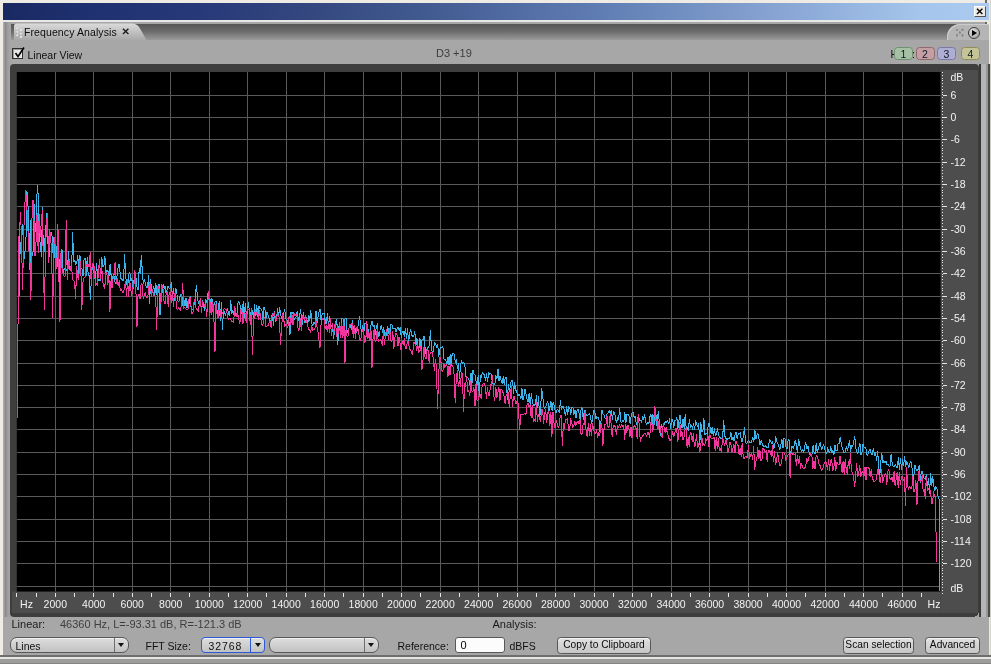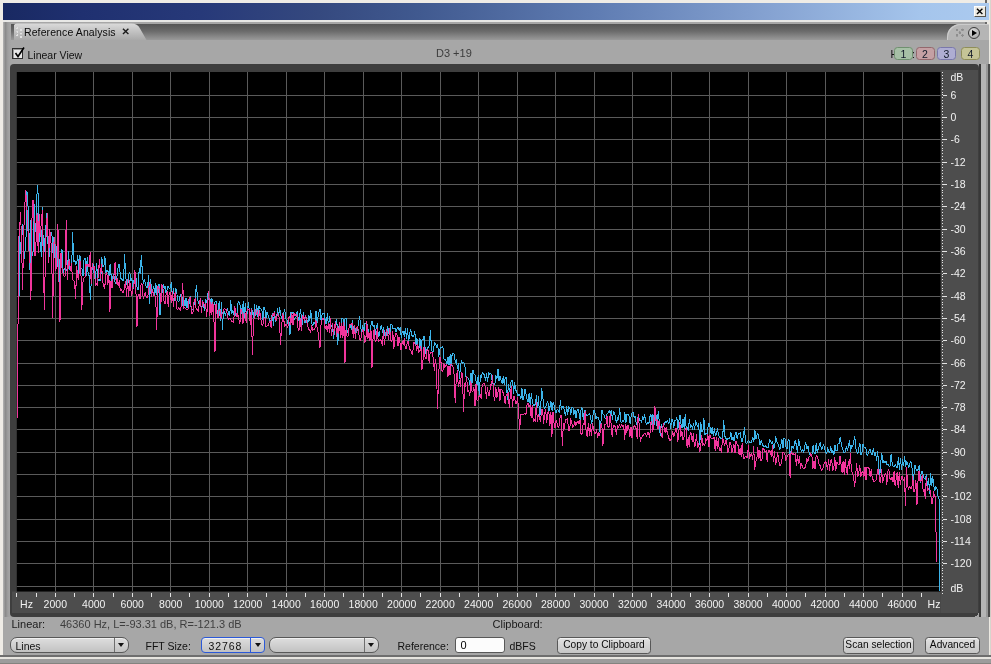--- a/index.html
+++ b/index.html
@@ -70,21 +70,21 @@
 <body>
 <div class="abs" id="winborder"></div>
 <div class="abs" id="winright"></div>
 <div class="abs" id="titlebar"></div>
 <div class="abs" id="closebtn">✕</div>
 <div class="abs" id="tabbar"></div>
 <div class="abs" id="tabbar-rt"></div>
 <div class="abs" id="toolrow"></div>
 <div class="abs" id="tab">
     <div class="grip"></div>
-    <div class="txt">Reference Analysis</div>
+    <div class="txt">Frequency Analysis</div>
     <div class="x">✕</div>
   </div>
 <div class="abs" id="pmenu-dots"></div>
 <div class="abs" id="pmenu-btn"></div>
 <div class="abs" id="leftshade"></div>
 <div class="abs cb">
     <svg width="14" height="14" viewBox="0 0 14 14">
       <path d="M2.5 7 L5 10.5 L11 1.5" stroke="#000" stroke-width="1.6" fill="none"></path>
     </svg>
   </div>
@@ -157,21 +157,21 @@
 <g transform="translate(-10,-64)">
       <path d="M18.8 320.0L19.6 232.6L20.6 254.3L21.7 230.8L22.7 224.3L23.8 260.5L24.8 251.9L25.8 248.1L26.9 190.9L27.9 203.0L29.0 232.4L30.0 270.1L31.0 220.5L32.1 256.1L33.1 251.1L34.2 204.3L35.2 232.1L36.2 221.2L37.3 184.8L38.3 196.0L39.4 239.7L40.4 243.4L41.4 257.3L42.5 207.0L43.5 261.2L44.6 241.5L45.6 233.6L46.6 212.7L47.7 235.9L48.7 262.9L49.8 240.7L50.8 236.0L51.8 232.0L52.9 252.8L53.9 237.3L55.0 257.8L56.0 246.1L57.0 266.9L58.1 248.9L59.1 259.6L60.2 295.0L61.2 249.7L62.2 250.8L63.3 275.4L64.3 268.3L65.4 269.3L66.4 269.6L67.4 272.3L68.5 251.1L69.5 269.4L70.6 270.6L71.6 270.8L72.6 232.0L73.7 262.4L74.7 260.0L75.8 264.4L76.8 263.0L77.8 254.8L78.9 275.3L79.9 254.8L81.0 268.3L82.0 268.8L83.0 276.3L84.1 259.0L85.1 257.6L86.2 276.4L87.2 257.5L88.2 275.7L89.3 275.6L90.3 300.0L91.4 278.9L92.4 264.2L93.4 264.1L94.5 279.1L95.5 277.4L96.6 263.3L97.6 277.7L98.6 281.3L99.7 279.0L100.7 280.6L101.8 257.4L102.8 266.7L103.8 266.9L104.9 256.0L105.9 272.5L107.0 270.4L108.0 271.3L109.0 276.3L110.1 264.3L111.1 275.4L112.2 282.4L113.2 274.3L114.2 276.2L115.3 283.5L116.3 281.1L117.4 273.5L118.4 265.0L119.4 264.5L120.5 278.5L121.5 278.7L122.6 280.5L123.6 280.2L124.6 254.0L125.7 277.0L126.7 284.5L127.8 285.5L128.8 274.2L129.8 272.1L130.9 281.2L131.9 278.6L133.0 288.7L134.0 280.5L135.0 281.6L136.1 277.8L137.1 288.0L138.2 289.7L139.2 268.1L140.2 274.2L141.3 255.0L142.3 271.3L143.4 284.1L144.4 278.7L145.4 283.8L146.5 287.8L147.5 288.0L148.6 275.5L149.6 304.1L150.6 278.8L151.7 291.8L152.7 290.1L153.8 286.1L154.8 295.4L155.8 282.8L156.9 294.8L157.9 293.5L159.0 283.8L160.0 315.0L161.0 292.8L162.1 293.0L163.1 284.1L164.2 288.7L165.2 285.7L166.2 294.4L167.3 288.3L168.3 285.7L169.4 288.9L170.4 287.4L171.4 282.0L172.5 300.1L173.5 288.3L174.6 300.5L175.6 288.0L176.6 290.9L177.7 300.5L178.7 302.1L179.8 297.0L180.8 294.5L181.8 295.7L182.9 305.6L183.9 299.9L185.0 306.4L186.0 297.9L187.0 307.8L188.1 300.3L189.1 303.7L190.2 295.8L191.2 309.4L192.2 310.1L193.3 308.5L194.3 304.1L195.4 296.0L196.4 285.3L197.4 296.7L198.5 304.0L199.5 303.9L200.6 304.3L201.6 310.9L202.6 299.8L203.7 305.9L204.7 311.1L205.8 298.8L206.8 302.8L207.8 293.1L208.9 300.0L209.9 298.1L211.0 308.6L212.0 298.4L213.0 308.7L214.1 304.1L215.1 301.5L216.2 301.1L217.2 314.0L218.2 309.5L219.3 301.3L220.3 321.4L221.4 302.4L222.4 329.6L223.4 312.3L224.5 311.8L225.5 315.9L226.6 309.4L227.6 307.8L228.6 314.8L229.7 315.6L230.7 300.0L231.8 314.0L232.8 309.8L233.8 315.3L234.9 312.5L235.9 315.5L237.0 313.1L238.0 303.3L239.0 301.6L240.1 305.0L241.1 308.9L242.2 314.6L243.2 301.2L244.2 318.1L245.3 303.4L246.3 315.5L247.4 313.4L248.4 302.1L249.4 312.4L250.5 315.8L251.5 308.0L252.6 312.9L253.6 317.5L254.6 304.4L255.7 315.5L256.7 304.9L257.8 317.4L258.8 305.7L259.8 309.1L260.9 308.8L261.9 309.7L263.0 320.4L264.0 307.2L265.0 309.9L266.1 318.4L267.1 311.7L268.2 315.4L269.2 319.0L270.2 322.0L271.3 320.1L272.3 312.6L273.4 326.0L274.4 311.2L275.4 321.7L276.5 320.2L277.5 308.4L278.6 316.7L279.6 307.0L280.6 315.4L281.7 317.0L282.7 322.3L283.8 312.3L284.8 309.6L285.8 318.8L286.9 319.6L287.9 323.7L289.0 321.9L290.0 335.0L291.0 312.4L292.1 313.4L293.1 311.8L294.2 320.1L295.2 317.8L296.2 316.9L297.3 311.0L298.3 319.9L299.4 320.5L300.4 309.0L301.4 316.9L302.5 325.0L303.5 312.4L304.6 322.5L305.6 322.8L306.6 316.7L307.7 325.2L308.7 314.6L309.8 320.6L310.8 310.1L311.8 323.2L312.9 325.7L313.9 322.0L315.0 324.1L316.0 311.1L317.0 323.5L318.1 316.0L319.1 312.0L320.2 309.0L321.2 322.0L322.2 313.1L323.3 314.1L324.3 312.9L325.4 323.0L326.4 324.1L327.4 312.6L328.5 328.1L329.5 316.3L330.6 324.4L331.6 326.7L332.6 328.0L333.7 339.1L334.7 325.7L335.8 321.3L336.8 319.1L337.8 344.9L338.9 325.9L339.9 329.8L341.0 330.4L342.0 317.8L343.0 318.6L344.1 327.8L345.1 318.3L346.2 318.1L347.2 332.3L348.2 333.5L349.3 326.3L350.3 324.3L351.4 330.3L352.4 319.6L353.4 330.8L354.5 324.7L355.5 330.4L356.6 332.6L357.6 328.6L358.6 322.9L359.7 316.0L360.7 327.4L361.8 333.2L362.8 325.1L363.8 332.4L364.9 323.4L365.9 323.5L367.0 324.4L368.0 328.8L369.0 335.9L370.1 333.4L371.1 323.9L372.2 321.0L373.2 327.2L374.2 324.7L375.3 334.8L376.3 326.8L377.4 323.6L378.4 336.8L379.4 335.9L380.5 326.3L381.5 325.6L382.6 333.4L383.6 326.6L384.6 335.1L385.7 337.7L386.7 333.4L387.8 326.3L388.8 334.0L389.8 334.9L390.9 323.9L391.9 324.3L393.0 329.2L394.0 328.0L395.0 328.3L396.1 331.9L397.1 328.4L398.2 326.9L399.2 331.2L400.2 327.3L401.3 337.9L402.3 331.1L403.4 330.9L404.4 337.1L405.4 328.1L406.5 338.7L407.5 328.4L408.6 341.7L409.6 334.8L410.6 328.8L411.7 334.8L412.7 337.0L413.8 335.6L414.8 331.2L415.8 346.2L416.9 337.6L417.9 346.9L419.0 348.2L420.0 338.4L421.0 348.8L422.1 338.9L423.1 339.5L424.2 335.6L425.2 349.1L426.2 354.9L427.3 347.0L428.3 347.5L429.4 344.9L430.4 330.0L431.4 346.9L432.5 354.4L433.5 349.5L434.6 342.5L435.6 343.2L436.6 347.5L437.7 344.2L438.7 356.9L439.8 350.0L440.8 347.0L441.8 347.8L442.9 346.4L443.9 358.8L445.0 359.5L446.0 361.1L447.0 363.9L448.1 356.8L449.1 365.3L450.2 353.6L451.2 366.1L452.2 353.3L453.3 353.2L454.3 354.8L455.4 363.4L456.4 359.3L457.4 369.0L458.5 362.8L459.5 378.6L460.6 365.1L461.6 360.3L462.6 363.9L463.7 362.2L464.7 363.7L465.8 376.6L466.8 376.8L467.8 377.4L468.9 379.5L469.9 385.0L471.0 372.6L472.0 382.9L473.0 370.1L474.1 374.5L475.1 375.0L476.2 382.4L477.2 385.0L478.2 374.8L479.3 397.3L480.3 375.4L481.4 378.3L482.4 371.8L483.4 374.4L484.5 374.8L485.5 381.0L486.6 373.5L487.6 382.3L488.6 372.3L489.7 375.1L490.7 372.8L491.8 378.3L492.8 384.0L493.8 384.7L494.9 384.4L495.9 375.4L497.0 378.4L498.0 369.1L499.0 381.2L500.1 376.0L501.1 380.5L502.2 383.9L503.2 376.2L504.2 384.6L505.3 377.4L506.3 377.6L507.4 400.4L508.4 384.0L509.4 392.0L510.5 384.4L511.5 380.3L512.6 380.6L513.6 393.5L514.6 381.8L515.7 390.2L516.7 391.3L517.8 396.0L518.8 394.8L519.8 395.0L520.9 399.2L521.9 388.1L523.0 400.1L524.0 395.7L525.0 388.9L526.1 394.4L527.1 399.8L528.2 402.1L529.2 392.6L530.2 405.8L531.3 393.2L532.3 401.6L533.4 405.7L534.4 405.1L535.4 404.3L536.5 395.1L537.5 407.5L538.6 395.8L539.6 420.0L540.6 408.2L541.7 388.4L542.7 396.5L543.8 406.5L544.8 408.4L545.8 407.0L546.9 403.4L547.9 401.7L549.0 410.8L550.0 406.6L551.0 401.5L552.1 410.7L553.1 402.1L554.2 405.7L555.2 410.9L556.2 413.0L557.3 408.8L558.3 410.4L559.4 413.0L560.4 400.0L561.4 410.3L562.5 406.5L563.5 406.7L564.6 412.2L565.6 416.0L566.6 406.5L567.7 414.5L568.7 406.4L569.8 407.6L570.8 415.2L571.8 407.3L572.9 406.9L573.9 414.5L575.0 410.2L576.0 418.2L577.0 410.8L578.1 409.0L579.1 413.0L580.2 420.3L581.2 407.4L582.2 408.1L583.3 419.5L584.3 411.0L585.4 410.5L586.4 416.0L587.4 415.5L588.5 414.4L589.5 413.1L590.6 417.1L591.6 424.4L592.6 417.6L593.7 411.0L594.7 410.1L595.8 419.3L596.8 416.5L597.8 417.8L598.9 417.9L599.9 432.0L601.0 420.8L602.0 410.0L603.0 414.3L604.1 415.1L605.1 418.6L606.2 418.3L607.2 413.5L608.2 413.1L609.3 410.1L610.3 413.5L611.4 410.1L612.4 420.3L613.4 411.6L614.5 412.5L615.5 418.3L616.6 422.9L617.6 417.3L618.6 419.9L619.7 408.0L620.7 421.6L621.8 422.8L622.8 419.8L623.8 422.3L624.9 412.3L625.9 423.0L627.0 414.0L628.0 414.4L629.0 415.9L630.1 423.8L631.1 415.9L632.2 412.1L633.2 412.6L634.2 417.4L635.3 416.2L636.3 424.9L637.4 422.3L638.4 413.7L639.4 421.2L640.5 419.9L641.5 422.7L642.6 416.2L643.6 420.3L644.6 413.6L645.7 422.2L646.7 425.3L647.8 421.7L648.8 424.3L649.8 417.2L650.9 413.9L651.9 425.2L653.0 414.4L654.0 425.5L655.0 414.9L656.1 415.6L657.1 426.7L658.2 411.2L659.2 420.4L660.2 436.0L661.3 424.7L662.3 426.2L663.4 426.3L664.4 424.5L665.4 421.3L666.5 422.7L667.5 420.1L668.6 424.1L669.6 418.1L670.6 428.8L671.7 419.1L672.7 419.3L673.8 427.6L674.8 420.5L675.8 420.5L676.9 417.5L677.9 429.4L679.0 420.4L680.0 415.0L681.0 424.1L682.1 428.2L683.1 418.6L684.2 428.8L685.2 414.5L686.2 428.7L687.3 426.8L688.3 430.9L689.4 419.2L690.4 427.5L691.4 424.7L692.5 429.5L693.5 422.6L694.6 430.2L695.6 420.4L696.6 424.4L697.7 426.9L698.7 423.5L699.8 445.0L700.8 422.4L701.8 431.9L702.9 431.4L703.9 418.0L705.0 434.9L706.0 432.9L707.0 433.9L708.1 426.4L709.1 423.3L710.2 427.5L711.2 433.9L712.2 427.2L713.3 435.8L714.3 428.5L715.4 435.8L716.4 434.9L717.4 428.0L718.5 435.5L719.5 436.1L720.6 439.0L721.6 438.3L722.6 438.1L723.7 420.5L724.7 435.9L725.8 438.0L726.8 440.2L727.8 438.1L728.9 438.7L729.9 437.5L731.0 432.5L732.0 440.0L733.0 437.3L734.1 441.2L735.1 434.4L736.2 431.8L737.2 439.1L738.2 433.9L739.3 433.9L740.3 432.6L741.4 441.3L742.4 441.6L743.4 435.1L744.5 426.9L745.5 442.8L746.6 443.7L747.6 441.7L748.6 440.6L749.7 442.3L750.7 443.1L751.8 441.2L752.8 437.1L753.8 442.0L754.9 430.0L755.9 439.2L757.0 435.3L758.0 433.6L759.0 439.0L760.1 445.2L761.1 440.6L762.2 443.8L763.2 445.9L764.2 447.2L765.3 445.7L766.3 446.9L767.4 447.5L768.4 447.8L769.4 439.4L770.5 440.5L771.5 443.8L772.6 441.3L773.6 448.5L774.6 447.5L775.7 436.4L776.7 441.4L777.8 443.9L778.8 446.0L779.8 449.6L780.9 444.3L781.9 439.3L783.0 447.9L784.0 438.3L785.0 439.2L786.1 447.3L787.1 449.2L788.2 439.7L789.2 440.1L790.2 465.0L791.3 446.0L792.3 446.9L793.4 449.0L794.4 443.9L795.4 439.7L796.5 446.6L797.5 452.8L798.6 439.1L799.6 443.5L800.6 448.8L801.7 452.2L802.7 449.3L803.8 452.5L804.8 445.7L805.8 442.2L806.9 449.3L807.9 445.8L809.0 452.2L810.0 454.7L811.0 454.8L812.1 454.3L813.1 445.5L814.2 453.7L815.2 453.6L816.2 442.9L817.3 453.4L818.3 447.9L819.4 444.5L820.4 442.0L821.4 449.9L822.5 448.5L823.5 444.0L824.6 448.3L825.6 452.5L826.6 454.2L827.7 447.4L828.7 452.0L829.8 452.4L830.8 446.4L831.8 453.0L832.9 450.2L833.9 455.2L835.0 444.6L836.0 451.1L837.0 450.7L838.1 443.4L839.1 443.9L840.2 437.2L841.2 442.8L842.2 447.6L843.3 451.0L844.3 453.2L845.4 451.3L846.4 445.8L847.4 451.1L848.5 445.5L849.5 440.0L850.6 451.8L851.6 445.3L852.6 447.0L853.7 441.6L854.7 436.2L855.8 447.9L856.8 451.8L857.8 453.9L858.9 447.8L859.9 442.6L861.0 455.2L862.0 452.5L863.0 444.4L864.1 447.7L865.1 447.1L866.2 449.1L867.2 456.3L868.2 453.8L869.3 449.6L870.3 449.0L871.4 454.6L872.4 454.6L873.4 448.0L874.5 455.6L875.5 452.3L876.6 461.2L877.6 450.8L878.6 464.1L879.7 478.0L880.7 463.3L881.8 453.4L882.8 463.3L883.8 460.1L884.9 463.0L885.9 461.2L887.0 464.4L888.0 464.0L889.0 466.3L890.1 465.9L891.1 454.3L892.2 463.8L893.2 466.3L894.2 466.2L895.3 464.6L896.3 466.7L897.4 468.3L898.4 456.7L899.4 469.7L900.5 457.8L901.5 470.4L902.6 459.4L903.6 465.6L904.6 456.0L905.7 466.8L906.7 461.4L907.8 464.2L908.8 468.0L909.8 463.5L910.9 461.1L911.9 466.6L913.0 484.1L914.0 473.8L915.0 465.0L916.1 469.8L917.1 470.5L918.2 469.4L919.2 464.9L920.2 483.1L921.3 471.4L922.3 471.2L923.4 475.6L924.4 478.9L925.4 479.3L926.5 473.9L927.5 486.9L928.6 478.0L929.6 493.6L930.6 473.5L931.7 486.4L932.7 475.7L933.8 486.1L934.8 490.4L935.8 486.3L936.9 488.6L937.9 495.7L939.3 500.0L939.5 591.5" stroke="#3cb4ea" stroke-width="1" fill="none" stroke-linejoin="bevel" shape-rendering="crispEdges"></path>
 <path d="M17.6 418.0L18.4 238.2L19.4 234.2L20.5 212.0L21.5 238.4L22.6 290.0L23.6 237.5L24.6 208.5L25.7 190.5L26.7 204.0L27.8 225.7L28.8 250.3L29.8 254.8L30.9 300.0L31.9 220.1L33.0 200.0L34.0 220.7L35.0 256.0L36.1 241.1L37.1 212.7L38.2 252.6L39.2 214.0L40.2 236.6L41.3 222.8L42.3 210.0L43.4 265.1L44.4 310.0L45.4 255.7L46.5 222.5L47.5 213.0L48.6 262.6L49.6 228.8L50.6 236.7L51.7 254.0L52.7 318.0L53.8 243.9L54.8 236.7L55.8 271.3L56.9 262.1L57.9 224.0L59.0 281.8L60.0 322.0L61.0 253.0L62.1 269.5L63.1 272.9L64.2 276.2L65.2 276.0L66.2 220.0L67.3 280.3L68.3 264.4L69.4 258.8L70.4 270.9L71.4 263.1L72.5 278.8L73.5 280.8L74.6 281.3L75.6 298.9L76.6 266.5L77.7 276.9L78.7 279.8L79.8 259.8L80.8 267.2L81.8 310.0L82.9 282.8L83.9 278.0L85.0 276.7L86.0 264.3L87.0 266.4L88.1 264.2L89.1 267.3L90.2 252.0L91.2 284.3L92.2 263.3L93.3 269.4L94.3 265.6L95.4 285.4L96.4 282.8L97.4 286.0L98.5 271.7L99.5 259.0L100.6 278.6L101.6 263.6L102.6 281.5L103.7 286.6L104.7 288.6L105.8 274.5L106.8 272.6L107.8 285.2L108.9 275.3L109.9 312.0L111.0 280.7L112.0 287.8L113.0 278.6L114.1 274.5L115.1 262.0L116.2 283.8L117.2 277.6L118.2 286.3L119.3 280.5L120.3 291.2L121.4 289.7L122.4 292.3L123.4 292.9L124.5 287.6L125.5 280.6L126.6 296.9L127.6 278.9L128.6 296.9L129.7 280.3L130.7 288.7L131.8 295.5L132.8 287.6L133.8 286.8L134.9 270.0L135.9 289.8L137.0 327.0L138.0 296.4L139.0 294.2L140.1 299.3L141.1 283.2L142.2 284.3L143.2 298.5L144.2 295.4L145.3 291.9L146.3 297.3L147.4 297.3L148.4 293.0L149.4 282.3L150.5 285.3L151.5 296.7L152.6 288.9L153.6 295.9L154.6 295.9L155.7 296.6L156.7 330.0L157.8 285.7L158.8 288.1L159.8 290.0L160.9 304.3L161.9 284.2L163.0 289.2L164.0 301.2L165.0 304.2L166.1 294.1L167.1 291.4L168.2 306.9L169.2 292.7L170.2 291.9L171.3 303.1L172.3 291.0L173.4 306.5L174.4 293.2L175.4 292.7L176.5 307.9L177.5 310.3L178.6 307.7L179.6 308.9L180.6 310.9L181.7 300.2L182.7 282.6L183.8 308.5L184.8 307.5L185.8 308.8L186.9 309.5L187.9 309.8L189.0 299.0L190.0 297.3L191.0 305.7L192.1 314.2L193.1 311.5L194.2 299.6L195.2 298.5L196.2 309.6L197.3 309.8L198.3 311.9L199.4 302.2L200.4 298.0L201.4 313.0L202.5 301.6L203.5 302.2L204.6 306.9L205.6 303.6L206.6 317.2L207.7 303.1L208.7 291.0L209.8 316.4L210.8 301.8L211.8 314.5L212.9 301.9L213.9 318.7L215.0 352.0L216.0 304.3L217.0 314.4L218.1 318.4L219.1 309.7L220.2 310.7L221.2 318.9L222.2 313.0L223.3 311.2L224.3 308.2L225.4 309.5L226.4 309.1L227.4 315.7L228.5 319.5L229.5 318.8L230.6 318.3L231.6 322.0L232.6 321.3L233.7 322.2L234.7 306.5L235.8 311.8L236.8 317.4L237.8 313.6L238.9 319.4L239.9 323.8L241.0 308.8L242.0 311.6L243.0 323.7L244.1 313.6L245.1 313.6L246.2 323.1L247.2 308.3L248.2 309.4L249.3 309.6L250.3 325.1L251.4 309.4L252.4 355.0L253.4 324.3L254.5 314.2L255.5 309.2L256.6 315.2L257.6 310.2L258.6 320.4L259.7 310.0L260.7 318.1L261.8 324.9L262.8 325.8L263.8 318.2L264.9 316.9L265.9 326.4L267.0 326.0L268.0 325.7L269.0 322.8L270.1 320.6L271.1 327.7L272.2 314.9L273.2 315.3L274.2 312.5L275.3 317.3L276.3 320.9L277.4 312.8L278.4 316.2L279.4 317.9L280.5 344.8L281.5 328.9L282.6 313.3L283.6 318.0L284.6 326.5L285.7 323.8L286.7 325.5L287.8 327.8L288.8 317.3L289.8 316.6L290.9 324.7L291.9 313.3L293.0 325.4L294.0 313.4L295.0 316.0L296.1 314.4L297.1 316.3L298.2 330.3L299.2 329.2L300.2 317.6L301.3 330.7L302.3 315.4L303.4 316.3L304.4 321.3L305.4 314.9L306.5 320.6L307.5 325.6L308.6 329.4L309.6 329.3L310.6 332.6L311.7 325.1L312.7 330.7L313.8 329.2L314.8 330.1L315.8 319.6L316.9 326.8L317.9 331.1L319.0 339.6L320.0 347.6L321.0 325.5L322.1 319.9L323.1 318.1L324.2 320.4L325.2 329.3L326.2 324.7L327.3 331.8L328.3 323.3L329.4 332.7L330.4 318.0L331.4 336.0L332.5 322.7L333.5 334.9L334.6 325.6L335.6 322.5L336.6 336.9L337.7 325.6L338.7 334.1L339.8 322.5L340.8 338.1L341.8 322.7L342.9 337.5L343.9 321.6L345.0 363.0L346.0 329.9L347.0 336.2L348.1 336.2L349.1 326.7L350.2 324.0L351.2 324.4L352.2 323.3L353.3 338.2L354.3 325.4L355.4 339.2L356.4 327.7L357.4 326.3L358.5 331.7L359.5 338.6L360.6 340.4L361.6 334.5L362.6 328.8L363.7 331.4L364.7 342.4L365.8 340.5L366.8 321.2L367.8 339.2L368.9 332.4L369.9 341.0L371.0 330.2L372.0 368.0L373.0 338.9L374.1 328.9L375.1 341.2L376.2 340.4L377.2 328.5L378.2 341.7L379.3 340.2L380.3 339.7L381.4 341.2L382.4 346.0L383.4 330.1L384.5 345.4L385.5 333.7L386.6 329.4L387.6 332.7L388.6 339.9L389.7 328.0L390.7 340.9L391.8 342.1L392.8 331.0L393.8 348.8L394.9 337.6L395.9 333.4L397.0 334.7L398.0 346.1L399.0 337.2L400.1 343.8L401.1 350.4L402.2 341.0L403.2 344.8L404.2 338.5L405.3 348.6L406.3 348.8L407.4 341.1L408.4 341.1L409.4 349.1L410.5 349.6L411.5 352.8L412.6 355.0L413.6 342.1L414.6 343.4L415.7 344.4L416.7 350.9L417.8 344.2L418.8 352.5L419.8 351.5L420.9 346.3L421.9 369.7L423.0 360.3L424.0 347.0L425.0 356.9L426.1 358.9L427.1 348.9L428.2 350.7L429.2 363.0L430.2 352.1L431.3 352.3L432.3 352.1L433.4 359.7L434.4 371.3L435.4 358.7L436.5 368.7L437.5 409.0L438.6 376.9L439.6 357.1L440.6 357.6L441.7 370.5L442.7 372.3L443.8 362.8L444.8 367.5L445.8 364.9L446.9 364.9L447.9 376.6L449.0 366.0L450.0 374.7L451.0 363.8L452.1 365.1L453.1 366.8L454.2 375.6L455.2 403.0L456.2 380.1L457.3 370.1L458.3 386.6L459.4 379.6L460.4 387.0L461.4 372.5L462.5 374.5L463.5 412.0L464.6 383.5L465.6 386.4L466.6 375.9L467.7 391.4L468.7 390.7L469.8 395.6L470.8 380.9L471.8 391.0L472.9 391.8L473.9 386.7L475.0 406.0L476.0 384.2L477.0 400.4L478.1 400.1L479.1 396.1L480.2 394.6L481.2 398.5L482.2 384.9L483.3 383.6L484.3 383.3L485.4 387.4L486.4 398.7L487.4 387.0L488.5 395.4L489.5 395.6L490.6 384.4L491.6 385.9L492.6 375.3L493.7 394.9L494.7 400.7L495.8 386.8L496.8 397.5L497.8 393.6L498.9 387.1L499.9 400.9L501.0 388.8L502.0 390.1L503.0 392.4L504.1 396.2L505.1 403.8L506.2 394.5L507.2 395.6L508.2 392.1L509.3 407.5L510.3 395.2L511.4 385.8L512.4 406.7L513.4 397.0L514.5 396.5L515.5 403.3L516.6 403.8L517.6 397.4L518.6 411.9L519.7 430.0L520.7 414.2L521.8 414.9L522.8 415.0L523.8 414.6L524.9 413.1L525.9 414.7L527.0 404.6L528.0 403.2L529.0 406.5L530.1 404.6L531.1 417.6L532.2 404.6L533.2 421.4L534.2 419.1L535.3 422.0L536.3 401.8L537.4 422.0L538.4 414.6L539.4 417.4L540.5 421.9L541.5 409.6L542.6 409.0L543.6 423.7L544.6 413.8L545.7 409.1L546.7 423.3L547.8 412.1L548.8 411.1L549.8 426.3L550.9 412.5L551.9 437.0L553.0 412.2L554.0 422.9L555.0 428.2L556.1 420.1L557.1 423.5L558.2 427.9L559.2 426.0L560.2 416.3L561.3 415.3L562.3 445.5L563.4 423.4L564.4 428.5L565.4 420.0L566.5 419.8L567.5 418.1L568.6 431.0L569.6 430.8L570.6 418.3L571.7 422.4L572.7 427.6L573.8 425.8L574.8 421.4L575.8 425.9L576.9 422.7L577.9 420.9L579.0 423.7L580.0 420.2L581.0 434.3L582.1 433.5L583.1 423.7L584.2 424.4L585.2 411.0L586.2 433.7L587.3 437.2L588.3 422.7L589.4 435.8L590.4 423.7L591.4 436.2L592.5 423.3L593.5 429.5L594.6 433.3L595.6 433.5L596.6 429.5L597.7 438.3L598.7 431.9L599.8 435.5L600.8 424.2L601.8 423.3L602.9 445.8L603.9 430.1L605.0 424.3L606.0 424.1L607.0 416.0L608.1 428.2L609.1 426.2L610.2 413.8L611.2 425.5L612.2 436.7L613.3 425.5L614.3 425.8L615.4 426.7L616.4 434.7L617.4 425.3L618.5 428.0L619.5 423.9L620.6 427.5L621.6 424.3L622.6 426.6L623.7 424.8L624.7 439.8L625.8 424.2L626.8 433.1L627.8 424.9L628.9 427.6L629.9 437.1L631.0 426.7L632.0 438.2L633.0 429.0L634.1 425.8L635.1 426.6L636.2 428.9L637.2 438.7L638.2 414.1L639.3 426.0L640.3 442.0L641.4 437.3L642.4 436.9L643.4 434.5L644.5 433.2L645.5 433.7L646.6 436.9L647.6 432.4L648.6 432.8L649.7 438.2L650.7 422.8L651.8 421.4L652.8 432.1L653.8 419.5L654.9 406.0L655.9 420.9L657.0 419.7L658.0 429.3L659.0 421.0L660.1 426.0L661.1 433.8L662.2 437.8L663.2 423.3L664.2 428.4L665.3 432.7L666.3 426.6L667.4 434.2L668.4 436.1L669.4 439.9L670.5 440.5L671.5 438.8L672.6 430.6L673.6 436.5L674.6 435.0L675.7 427.9L676.7 428.7L677.8 442.3L678.8 432.0L679.8 422.3L680.9 436.6L681.9 431.0L683.0 440.1L684.0 437.3L685.0 430.1L686.1 428.1L687.1 447.6L688.2 437.3L689.2 446.6L690.2 432.4L691.3 433.7L692.3 441.8L693.4 433.5L694.4 447.2L695.4 445.0L696.5 434.5L697.5 447.7L698.6 443.2L699.6 452.0L700.6 448.4L701.7 435.2L702.7 445.5L703.8 443.0L704.8 446.2L705.8 438.4L706.9 440.4L707.9 434.4L709.0 446.8L710.0 435.3L711.0 438.3L712.1 438.5L713.1 438.3L714.2 437.4L715.2 451.0L716.2 437.3L717.3 448.6L718.3 438.1L719.4 451.3L720.4 448.2L721.4 453.3L722.5 438.6L723.5 440.4L724.6 445.8L725.6 440.6L726.6 440.3L727.7 452.9L728.7 450.5L729.8 441.9L730.8 443.3L731.8 452.6L732.9 448.9L733.9 444.5L735.0 453.4L736.0 441.5L737.0 444.3L738.1 445.7L739.1 455.0L740.2 448.3L741.2 457.2L742.2 442.8L743.3 458.5L744.3 458.6L745.4 455.8L746.4 457.2L747.4 457.2L748.5 444.6L749.5 458.7L750.6 454.3L751.6 452.8L752.6 460.2L753.7 446.5L754.7 470.0L755.8 461.0L756.8 460.0L757.8 447.3L758.9 459.3L759.9 449.6L761.0 460.7L762.0 458.8L763.0 448.3L764.1 449.6L765.1 452.1L766.2 450.5L767.2 462.0L768.2 451.2L769.3 449.9L770.3 452.2L771.4 457.0L772.4 445.3L773.4 462.4L774.5 451.2L775.5 464.5L776.6 461.3L777.6 451.8L778.6 460.4L779.7 465.8L780.7 465.0L781.8 460.7L782.8 451.7L783.8 452.6L784.9 454.0L785.9 460.5L787.0 457.4L788.0 454.8L789.0 454.1L790.1 478.0L791.1 451.0L792.2 454.3L793.2 453.2L794.2 454.6L795.3 453.6L796.3 465.9L797.4 455.3L798.4 463.9L799.4 455.9L800.5 468.8L801.5 462.9L802.6 467.1L803.6 468.7L804.6 468.3L805.7 466.2L806.7 457.7L807.8 462.0L808.8 457.2L809.8 456.8L810.9 453.5L811.9 455.9L813.0 468.5L814.0 460.6L815.0 469.2L816.1 455.8L817.1 456.3L818.2 459.4L819.2 464.7L820.2 465.4L821.3 470.3L822.3 469.0L823.4 466.9L824.4 462.8L825.4 461.0L826.5 463.8L827.5 469.5L828.6 459.0L829.6 471.0L830.6 460.1L831.7 459.4L832.7 470.6L833.8 467.9L834.8 457.1L835.8 471.0L836.9 461.6L837.9 463.7L839.0 464.9L840.0 456.0L841.0 463.5L842.1 473.1L843.1 461.0L844.2 474.6L845.2 459.3L846.2 469.3L847.3 474.7L848.3 460.7L849.4 468.9L850.4 453.4L851.4 470.5L852.5 472.8L853.5 476.5L854.6 487.0L855.6 476.2L856.6 463.4L857.7 476.6L858.7 473.1L859.8 465.4L860.8 476.5L861.8 473.0L862.9 471.2L863.9 477.3L865.0 467.0L866.0 479.9L867.0 467.3L868.1 467.1L869.1 468.6L870.2 477.3L871.2 469.3L872.2 477.4L873.3 480.2L874.3 482.0L875.4 480.1L876.4 480.0L877.4 470.2L878.5 468.8L879.5 480.7L880.6 482.7L881.6 469.5L882.6 482.5L883.7 477.4L884.7 474.9L885.8 473.1L886.8 484.5L887.8 471.4L888.9 469.7L889.9 478.3L891.0 479.6L892.0 477.0L893.0 482.1L894.1 470.8L895.1 485.9L896.2 478.8L897.2 471.8L898.2 487.7L899.3 472.3L900.3 485.0L901.4 476.9L902.4 475.8L903.4 481.3L904.5 477.4L905.5 506.0L906.6 467.2L907.6 485.5L908.6 490.0L909.7 485.9L910.7 488.6L911.8 488.2L912.8 476.1L913.8 492.2L914.9 489.9L915.9 480.0L917.0 505.0L918.0 480.9L919.0 470.8L920.1 481.4L921.1 480.8L922.2 475.2L923.2 491.8L924.2 489.2L925.3 498.6L926.3 477.5L927.4 490.7L928.4 488.5L929.4 490.5L930.5 490.3L931.5 503.6L932.6 502.9L933.6 491.2L934.6 496.8L935.8 497.0L936.2 562.0" stroke="#f1359c" stroke-width="1" fill="none" stroke-linejoin="bevel" shape-rendering="crispEdges"></path>
     </g>
 </svg>
 <div class="abs" id="rightshade"></div>
 <div class="abs" style="left:975px;top:613px;width:4px;height:4px;background:radial-gradient(circle at 0px 0px,rgba(0,0,0,0) 0 3.5px,#a7a7a7 3.5px)"></div>
 <div class="abs" id="statusrow">
   <span class="lab" style="left:9px">Linear:</span>
   <span class="val" style="left:57.5px">46360 Hz, L=-93.31 dB, R=-121.3 dB</span>
-  <span class="lab" style="left:490px">Clipboard:</span>
+  <span class="lab" style="left:490px">Analysis:</span>
 </div>
 <div class="abs" id="ctrlrow">
   <div class="combo" style="left:7px;width:119px">
       <span class="ct">Lines</span>
       <span class="arr"></span>
     </div>
   <span class="lbl" style="left:143px">FFT Size:</span>
   <div class="combo" id="fftcombo" style="left:198px;width:64.5px;top:4.5px;height:16.5px;border:1.5px solid #2b59d8;border-radius:4px">
       <span class="ct" style="letter-spacing:0.9px;left:7px">32768</span>
       <span class="arr" style="border-left-color:#2b59d8"></span>

